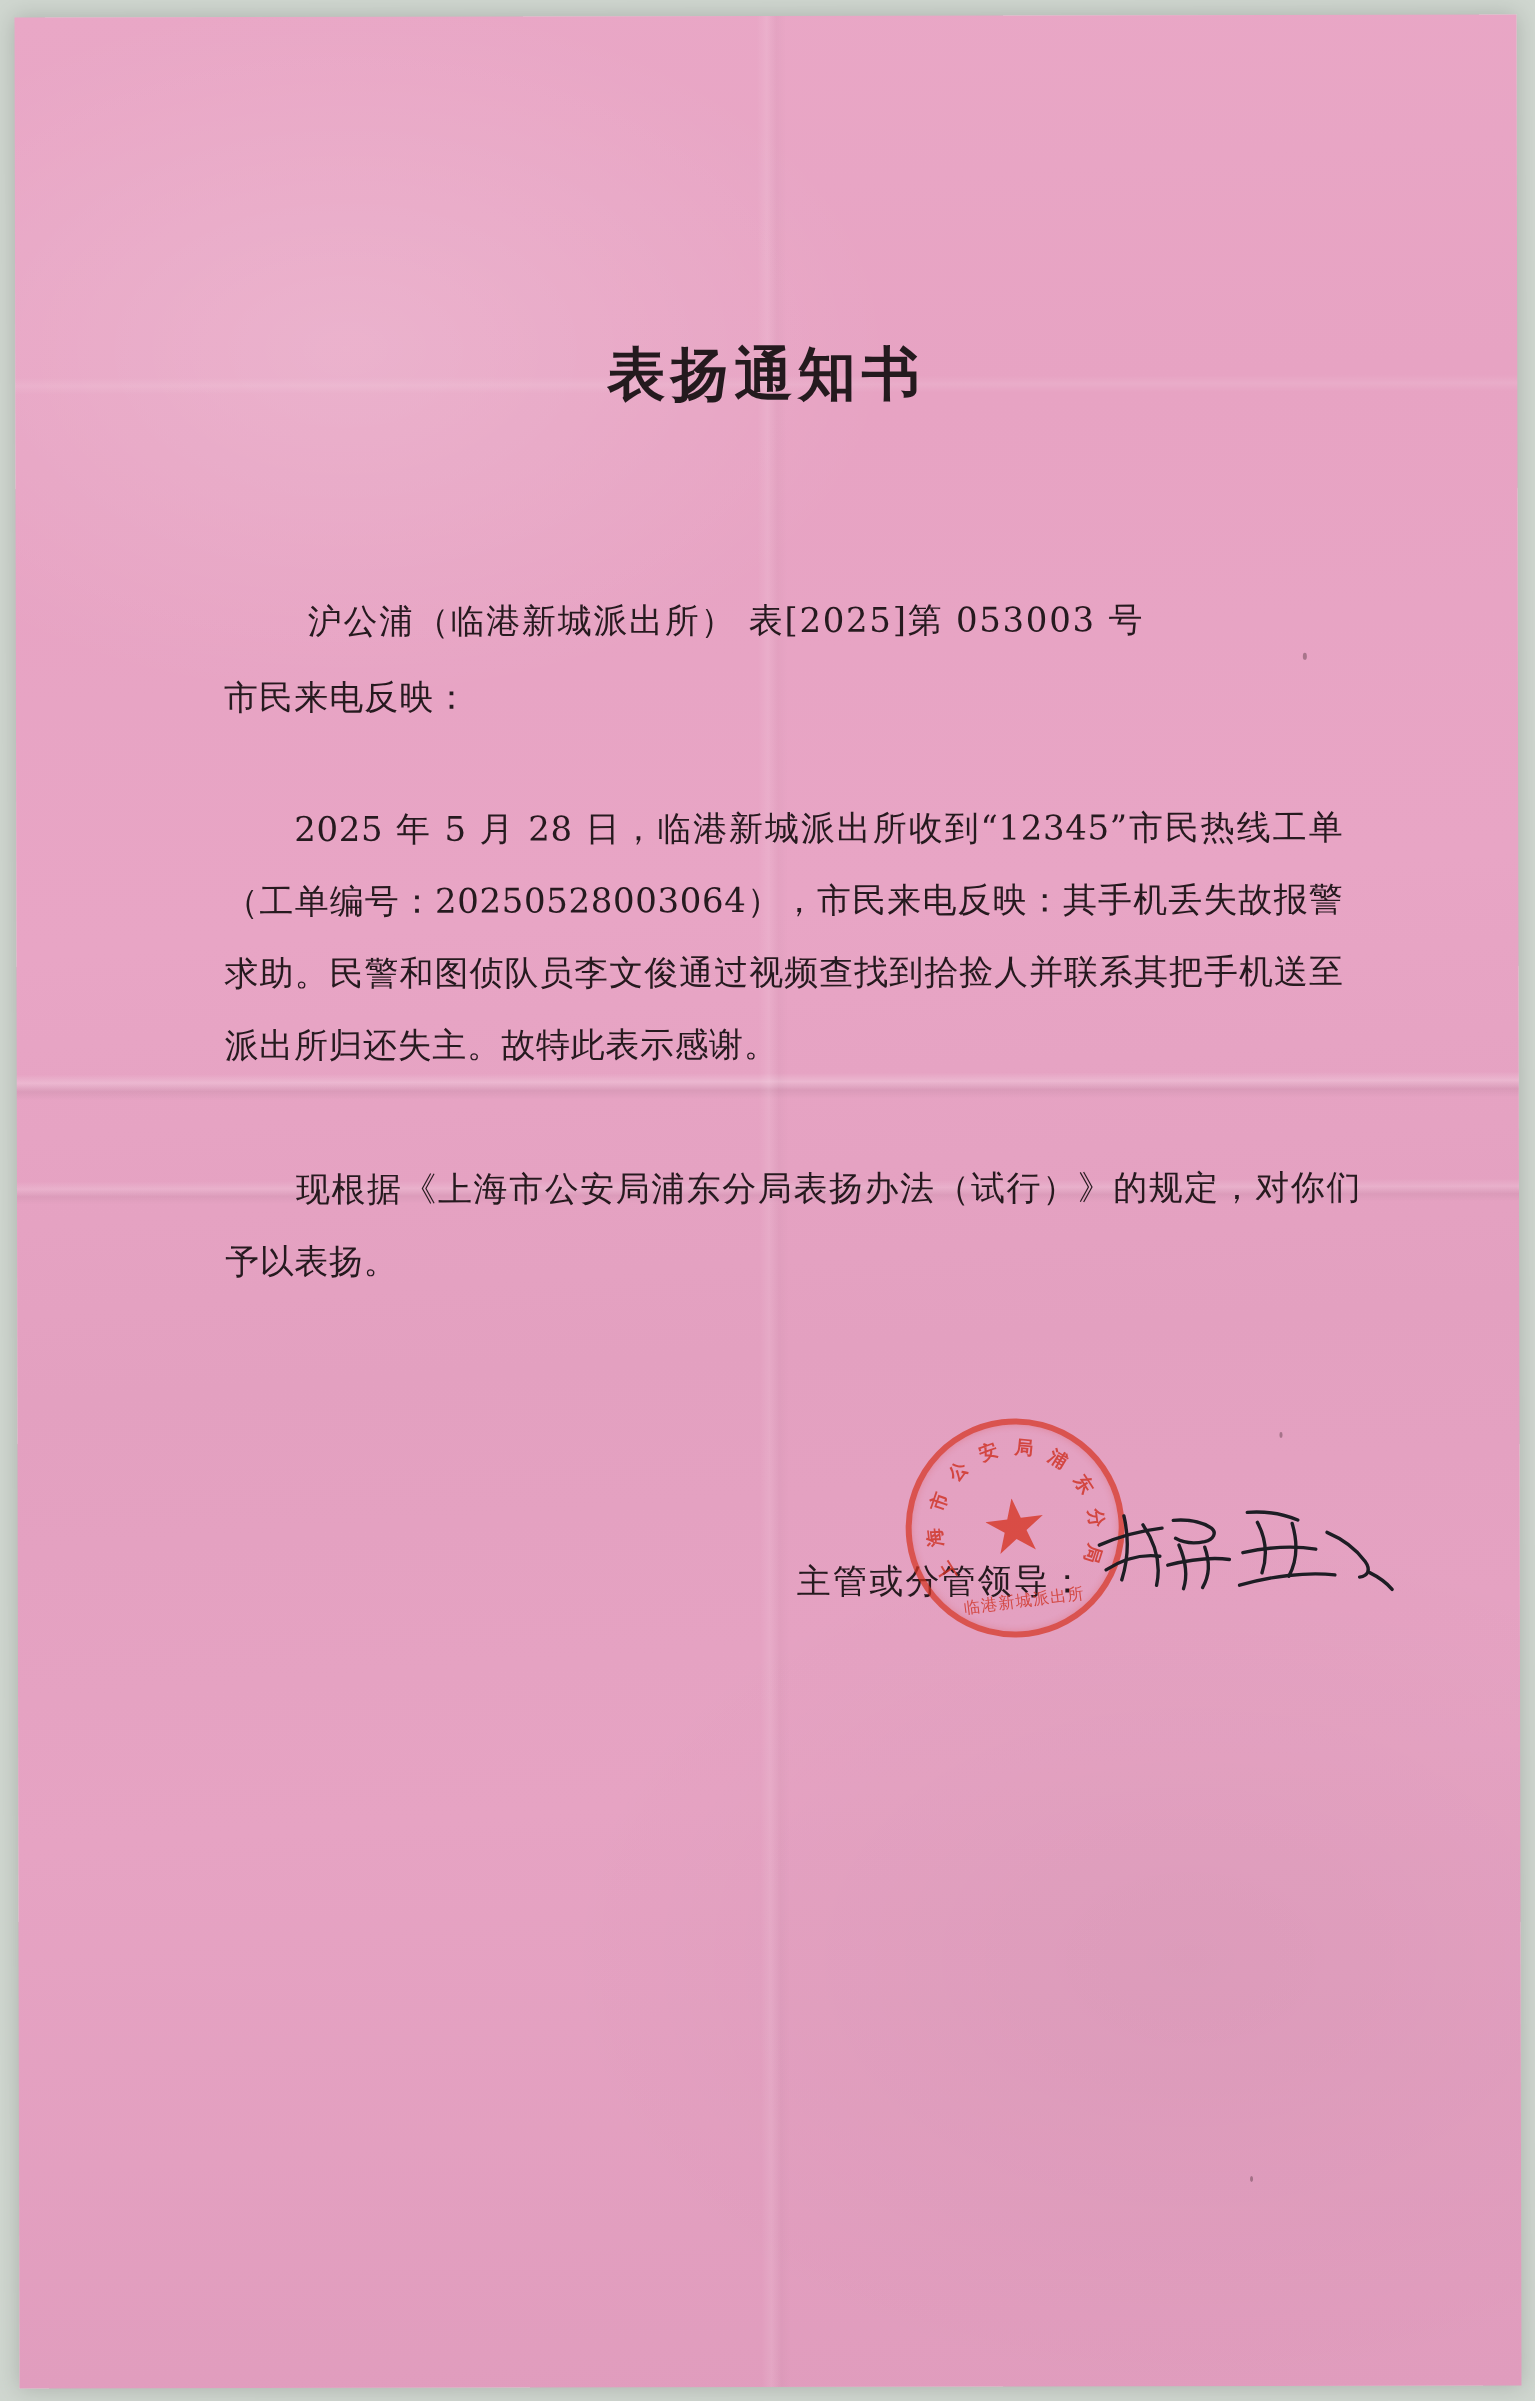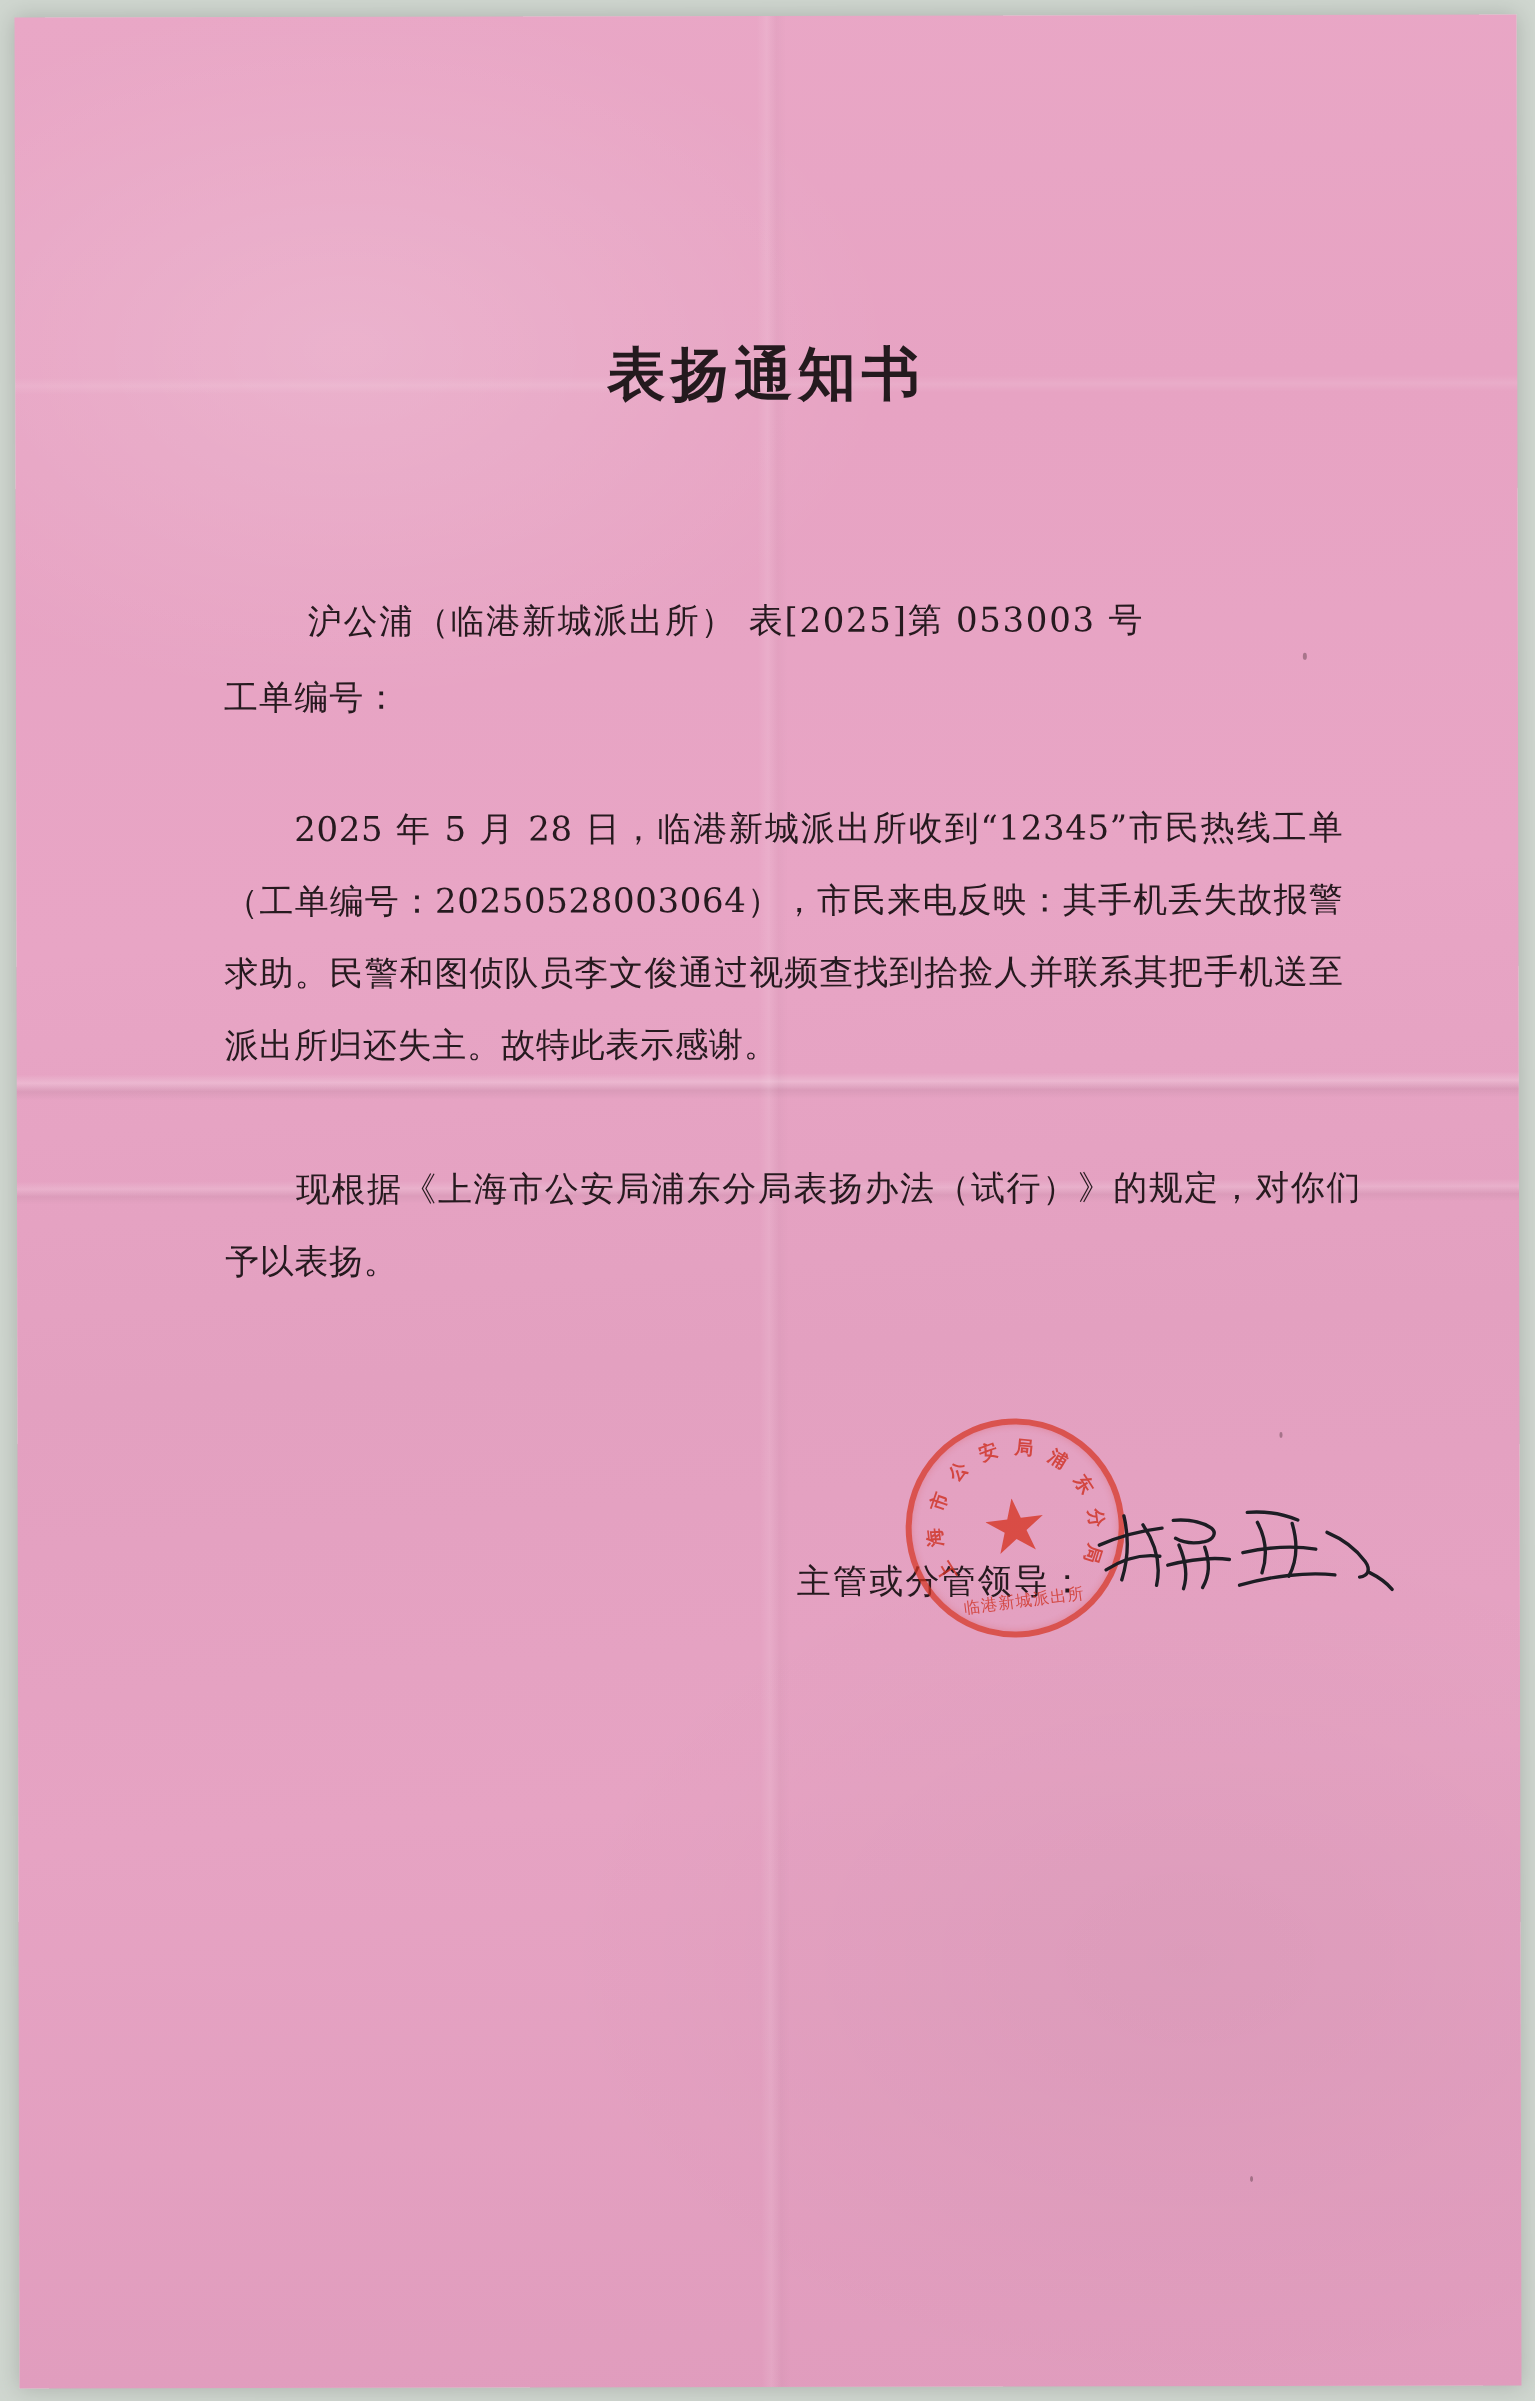--- a/index.html
+++ b/index.html
@@ -202,21 +202,21 @@
   <div class="vcrease"></div>
 
   <div class="speck" style="left:1287px; top:638px; width:3.9px; height:6.7px;"></div>
   <div class="speck" style="left:1262px; top:1417px; width:3.4px; height:5.6px;"></div>
   <div class="speck" style="left:1231px; top:2161px; width:3.4px; height:6.2px;"></div>
 
   <h1 id="doc-title">表扬通知书</h1>
 
   <div class="body-text" id="doc-number">沪公浦（临港新城派出所） 表[2025]第 053003 号</div>
 
-  <div class="body-text" id="recipient">工单编号：</div>
+  <div class="body-text" id="recipient">市民来电反映：</div>
 
   <p id="para1"><span class="indent"></span><span>2025 年 5 月 28 日，临港新城派出所收到“12345”市民热线工单（工单编号：20250528003064），市民来电反映：其手机丢失故报警求助。民警和图侦队员李文俊通过视频查找到拾捡人并联系其把手机送至派出所归还失主。故特此表示感谢。</span></p>
 
   <p id="para2"><span class="indent"></span><span>现根据《上海市公安局浦东分局表扬办法（试行）》的规定，对你们予以表扬。</span></p>
 
   <div class="body-text" id="sig-leader">主管或分管领导：</div>
 
   <div id="seal">
     <div class="ring"></div>
     <div class="star"></div>

